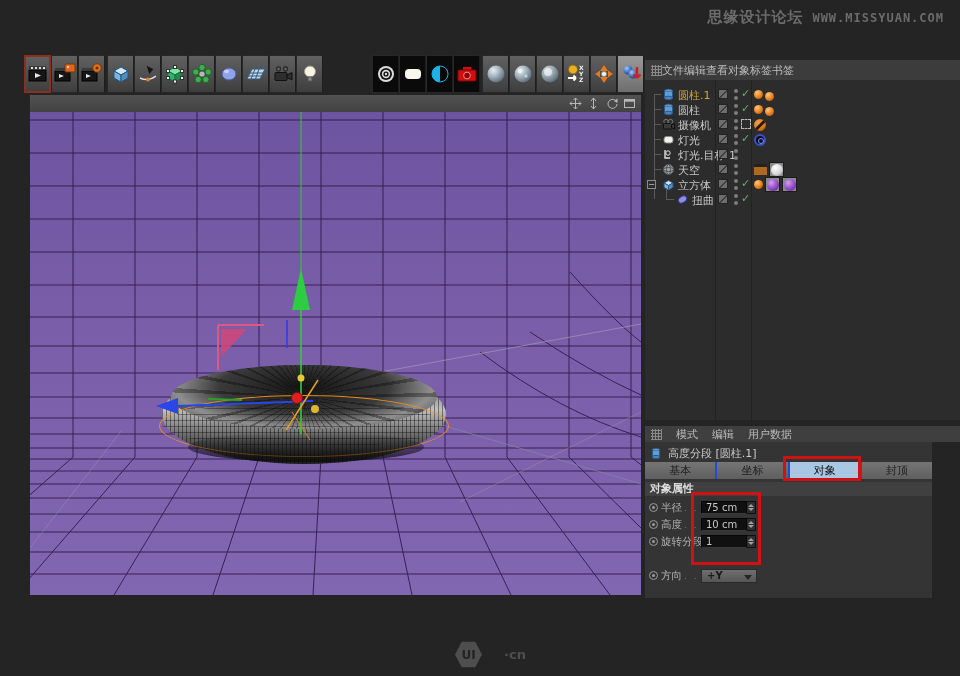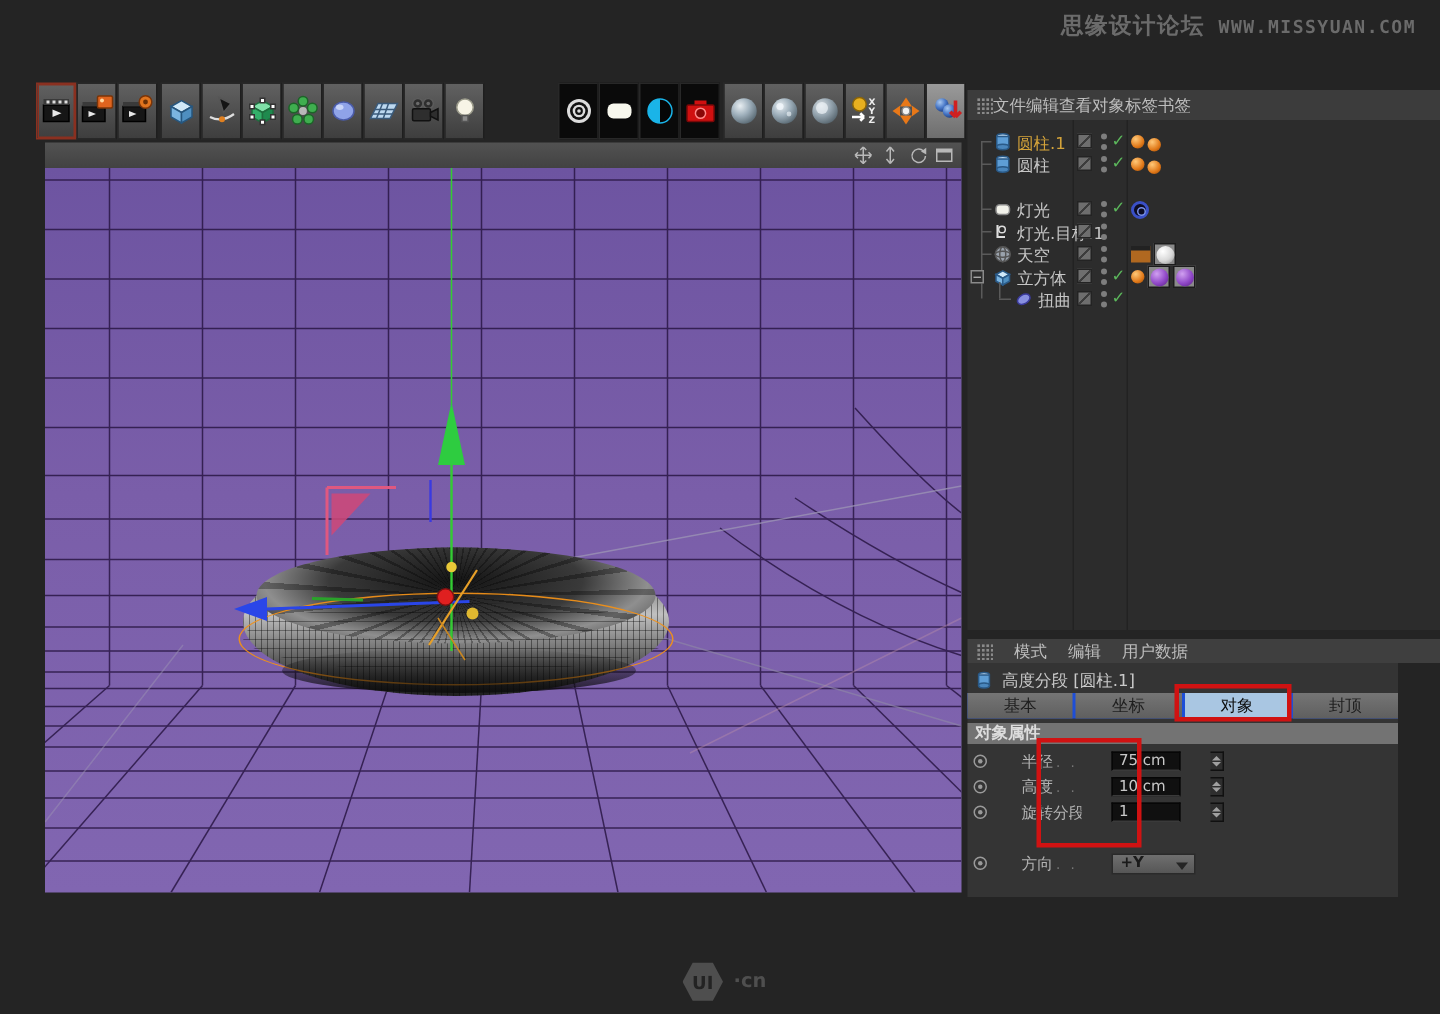--- a/index.html
+++ b/index.html
@@ -77,38 +77,38 @@
   .childline-v{position:absolute;left:21px;top:-4px;width:1px;height:11px;background:#5a5a5a;}
   .childline-h{position:absolute;left:21px;top:7px;width:8px;height:1px;background:#5a5a5a;}
 
   
   .am-menubar{position:absolute;left:645px;top:426px;width:315px;height:16px;background:#3f3f3f;display:flex;align-items:center;gap:14px;padding-left:6px;}
   .am-body{position:absolute;left:645px;top:442px;width:287px;height:156px;background:#343434;}
   .am-title{position:absolute;left:645px;top:445px;width:287px;height:16px;display:flex;align-items:center;gap:6px;padding-left:5px;font-size:11px;color:#c9c9c9;}
   .am-tabs{position:absolute;left:645px;top:462px;width:287px;height:17px;display:flex;gap:2px;background:#1d4ed8;}
   .tab{flex:1;background:linear-gradient(180deg,#757575,#5f5f5f);color:#1e1e1e;font-size:11px;display:flex;align-items:center;justify-content:center;}
   .tab.active{background:#a9c6e2;color:#0c0c0c;}
-  .am-section{position:absolute;left:645px;top:482px;width:287px;height:14px;background:#737373;color:#dcdcdc;font-size:11px;font-weight:bold;padding-left:5px;line-height:14px;}
-  .prop-row{position:absolute;left:645px;width:287px;height:15px;display:flex;align-items:center;padding-left:4px;gap:20px;}
+  .am-section{position:absolute;left:645px;top:482px;width:287px;height:14px;background:#404040;color:#dcdcdc;font-size:11px;font-weight:bold;padding-left:5px;line-height:14px;}
+  .prop-row{position:absolute;left:645px;width:287px;height:15px;display:flex;align-items:center;padding-left:4px;}
   .kf{width:9px;height:9px;border-radius:50%;border:1.5px solid #9a9a9a;position:relative;flex:none;margin-right:3px;}
   .kf:after{content:"";position:absolute;left:1.5px;top:1.5px;width:3px;height:3px;border-radius:50%;background:#9a9a9a;}
   .lblbox{width:40px;overflow:hidden;white-space:nowrap;flex:none;font-size:10.5px;color:#b2b2b2;}
   .pdots{color:#777;font-size:9px;letter-spacing:2px;margin-left:2px;}
   .pinput{width:46px;height:13px;background:#101010;border:1px solid #060606;border-bottom-color:#3a3a3a;color:#c8c8c8;font-size:10px;padding:0 0 0 4px;flex:none;}
   .spin{width:9px;height:13px;background:#2e2e2e;border:1px solid #101010;border-left:none;display:flex;flex-direction:column;align-items:center;justify-content:center;gap:1px;flex:none;}
   .spin i{display:block;width:0;height:0;border-left:3px solid transparent;border-right:3px solid transparent;}
   .spin .up{border-bottom:3px solid #a0a0a0;}
   .spin .dn{border-top:3px solid #a0a0a0;}
   .dropdown{width:56px;height:14px;background:linear-gradient(180deg,#6f6f6f,#565656);border:1px solid #2a2a2a;color:#1a1a1a;font-size:10px;font-weight:bold;display:flex;align-items:center;padding-left:5px;position:relative;flex:none;}
   .dropdown:after{content:"";position:absolute;right:4px;top:5px;width:0;height:0;border-left:4px solid transparent;border-right:4px solid transparent;border-top:5px solid #252525;}
 
   .redbox{position:absolute;border:3px solid #d01212;background:transparent;}
 
   
-  .footer-logo{position:absolute;left:455px;top:641px;display:flex;align-items:center;gap:7px;}
+  .footer-logo{position:absolute;left:455px;top:641px;display:flex;align-items:center;gap:22px;}
   .hex{width:27px;height:27px;background:#4e4e4e;clip-path:polygon(25% 3%,75% 3%,100% 50%,75% 97%,25% 97%,0 50%);display:flex;align-items:center;justify-content:center;color:#232323;font-weight:bold;font-size:12px;}
   .cn{color:#4f4f4f;font-size:13px;font-weight:bold;}
 </style>
 </head>
 <body>
 
 <div id="app">
 
   <svg width="0" height="0" style="position:absolute">
       <defs>
@@ -467,20 +467,39 @@
           <i></i>
           <i class="b"></i>
         </span>
       <span class="check">✓</span>
       <span class="tags">
           <span class="phong"></span>
           <span class="phong" style="margin-top:4px"></span>
         </span>
     </div>
 
+    <div class="orow" style="top:37px">
+      <span class="tick"></span>
+      <span class="oico"><svg width="13" height="13">
+            <circle cx="4" cy="3.5" r="2.2" fill="#2e2e2e" stroke="#777"></circle>
+            <circle cx="8.5" cy="3.5" r="2.2" fill="#2e2e2e" stroke="#777"></circle>
+            <rect x="1.5" y="5.5" width="8" height="5.5" rx="1" fill="#3a3a3a" stroke="#111"></rect>
+            <polygon points="9.5,7 12.5,5.5 12.5,11 9.5,9.5" fill="#3a3a3a" stroke="#111"></polygon>
+          </svg></span>
+      <span class="oname">摄像机</span>
+      <span class="swatch"></span>
+      <span class="vdots">
+          <i></i>
+          <i class="b"></i>
+        </span>
+      <span class="camtgl"></span>
+      <span class="tags">
+          <span class="prot"></span>
+        </span>
+    </div>
 
     <div class="orow" style="top:52px">
       <span class="tick"></span>
       <span class="oico"><svg width="13" height="13">
             <rect x="2" y="3.5" width="9" height="6.5" rx="2.5" fill="#f2f2ea" stroke="#888"></rect>
           </svg></span>
       <span class="oname">灯光</span>
       <span class="swatch"></span>
       <span class="vdots">
           <i></i>

